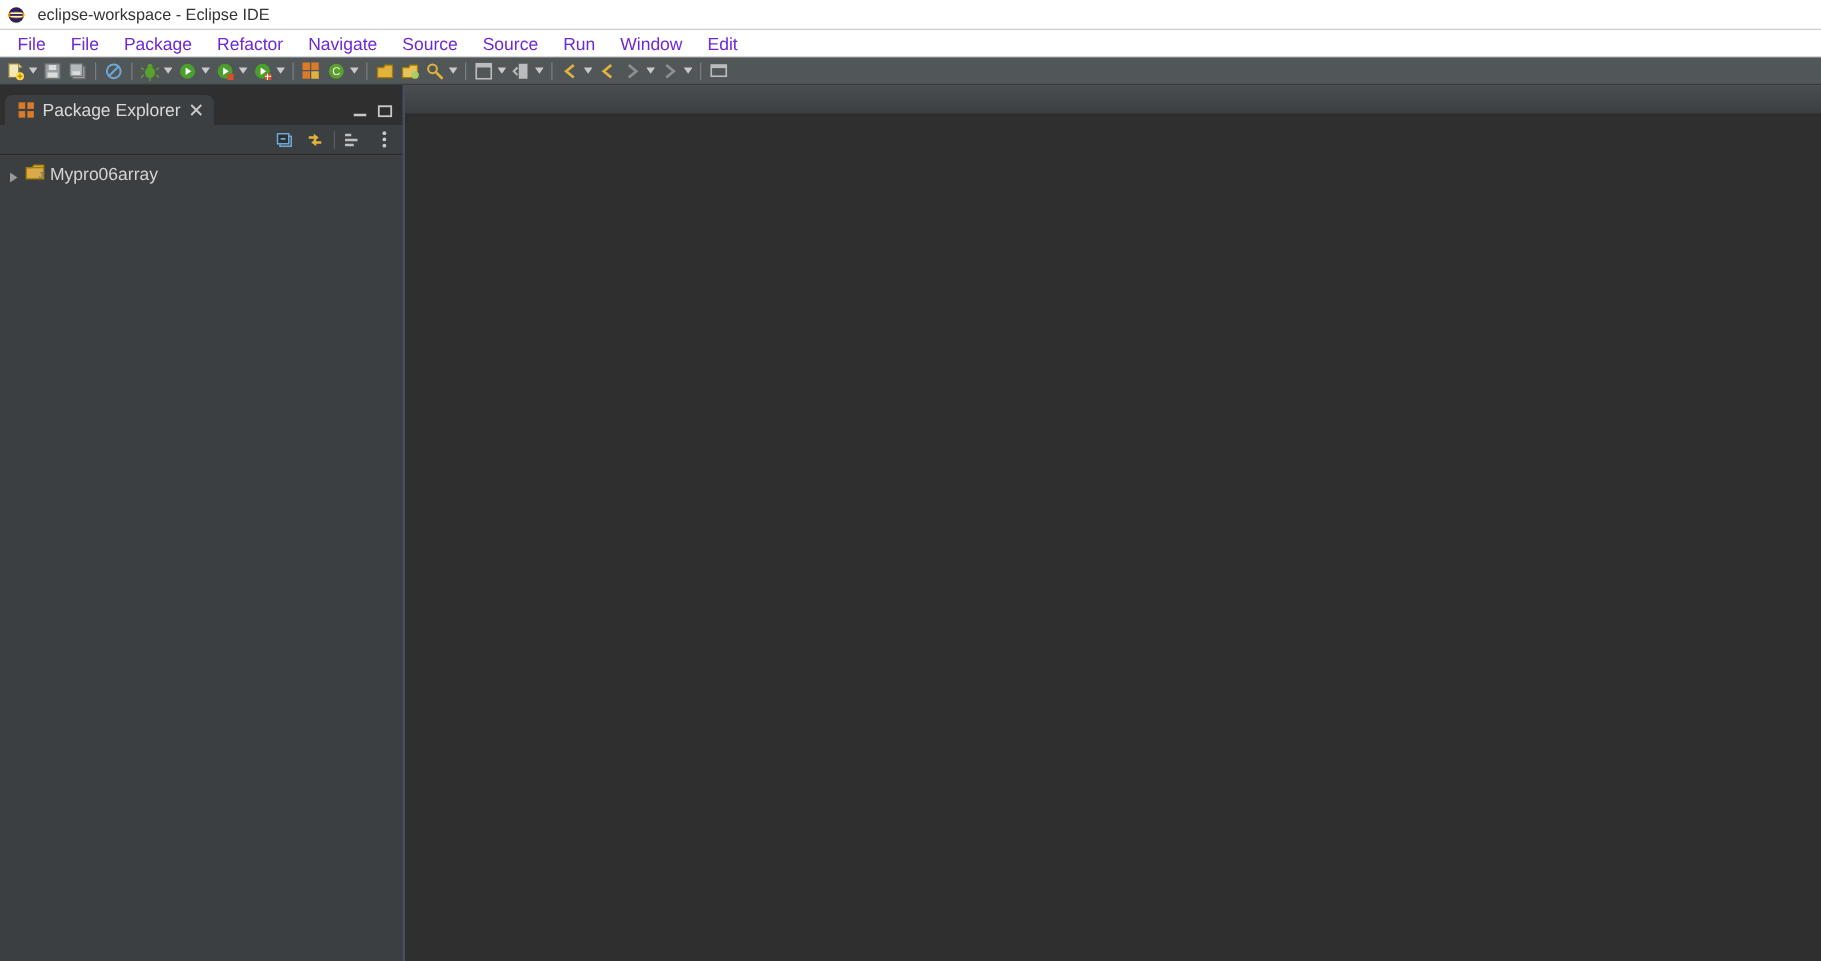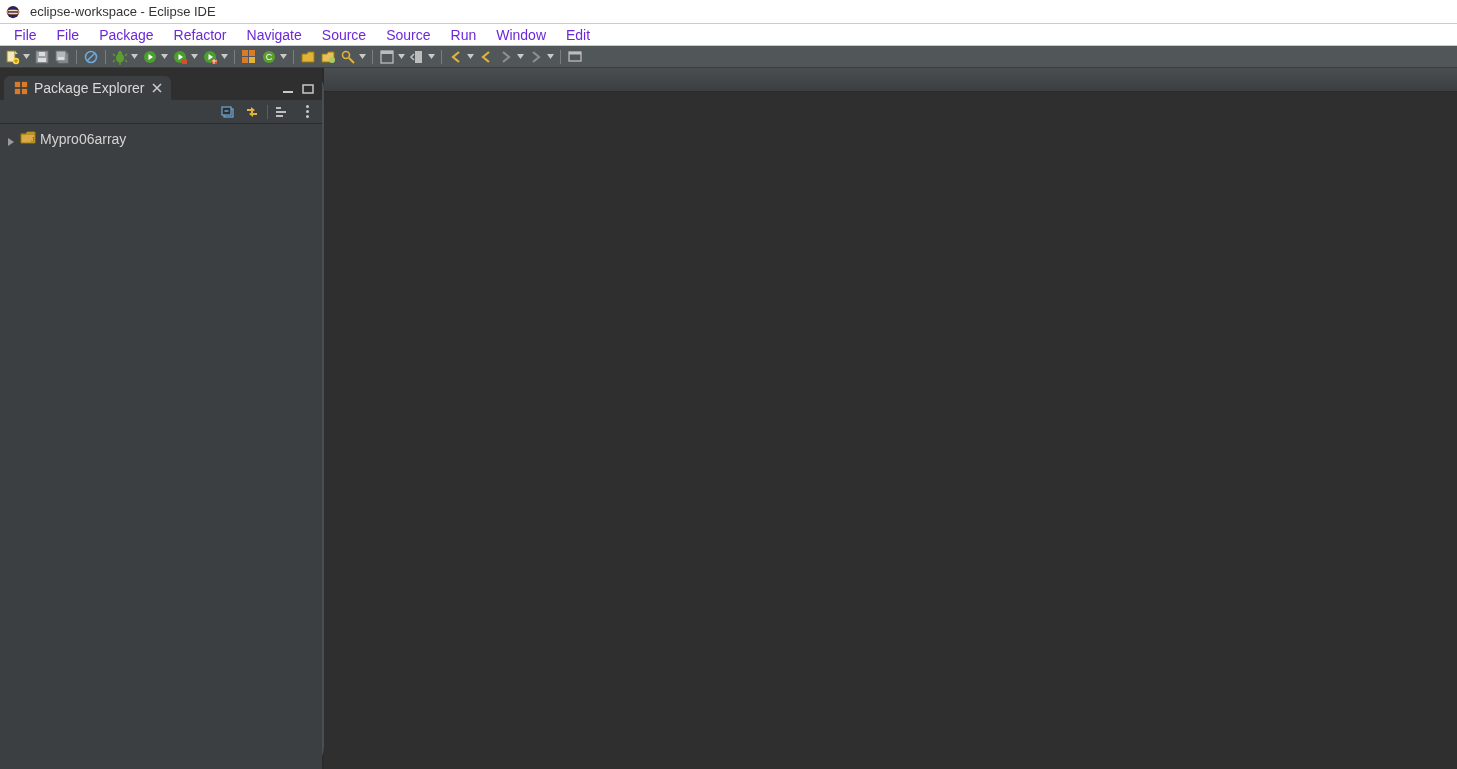--- a/index.html
+++ b/index.html
@@ -82,21 +82,20 @@
     flex: 1 1 auto;
     display: flex;
     min-height: 0;
   }
   .sidebar {
     width: 324px;
     background: #1d4ed8;
     display: flex;
     flex-direction: column;
     border-right: 2px solid #4b4e50;
-    border-radius: 22px;
   }
   .editor-area {
     flex: 1;
     display: flex;
     flex-direction: column;
     background: #2f2f2f;
   }
   .editor-tabstrip {
     height: 24px;
     background: linear-gradient(#4b4e50,#3c3f41);

